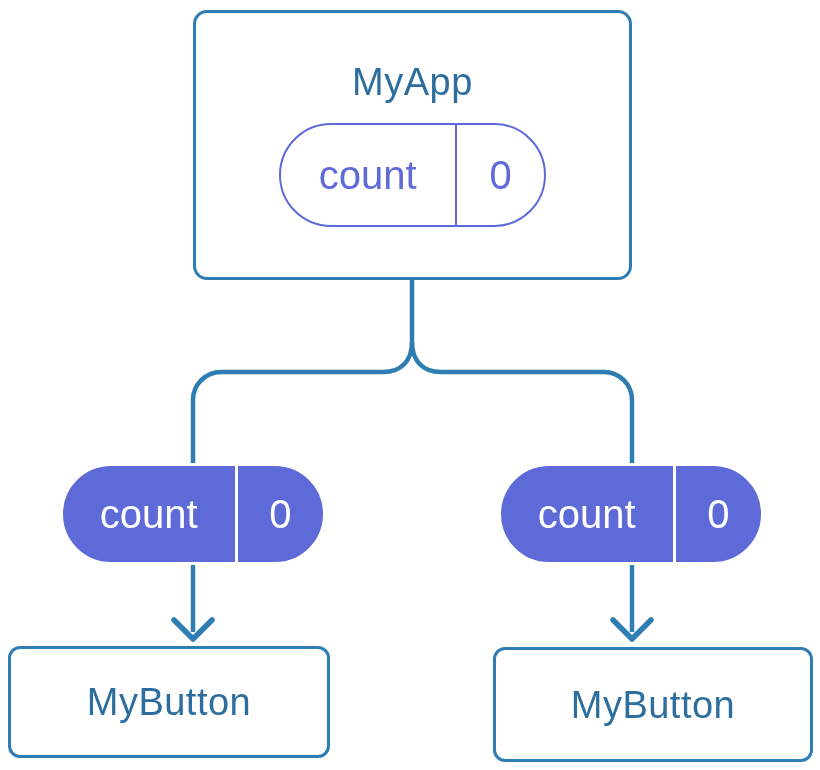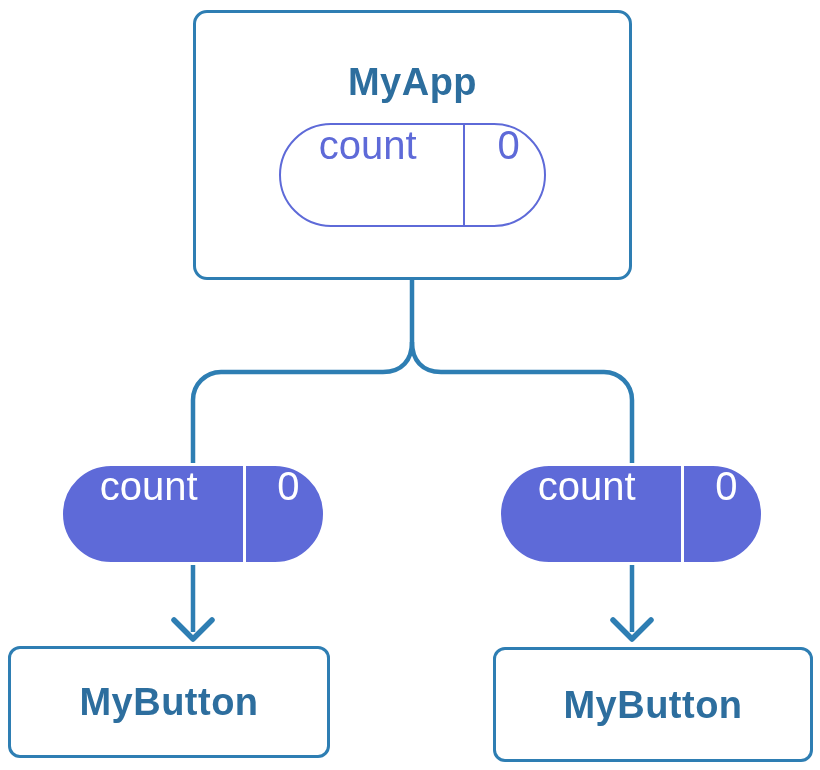--- a/index.html
+++ b/index.html
@@ -62,32 +62,31 @@
     border-radius: 12px;
   }
   .card-leaf-right {
     left: 493px; top: 647px;
     width: 320px; height: 115px;
     border-radius: 12px;
   }
   .component-title {
     color: var(--title-blue);
     font-size: 38px;
-    font-weight: 700;
+    font-weight: 400;
     letter-spacing: 0.5px;
     line-height: 1;
   }
 
   .pill {
     display: flex;
-    align-items: flex-start;
+    align-items: center;
     border-radius: 999px;
     font-size: 40px;
     line-height: 1;
-    gap: 8px;
   }
   .pill-key, .pill-value {
     display: flex;
     align-items: center;
     justify-content: center;
   }
   .pill-key { flex: 0 0 66%; }
   .pill-value { flex: 1 1 auto; }
   .pill-divider { width: 2.5px; align-self: stretch; }
 

